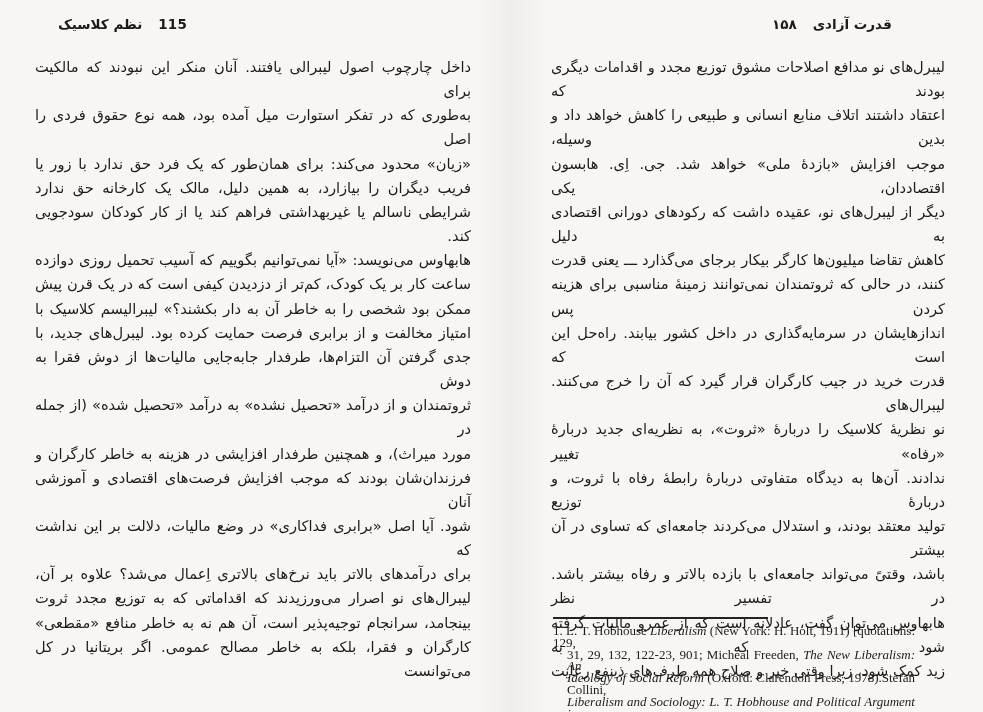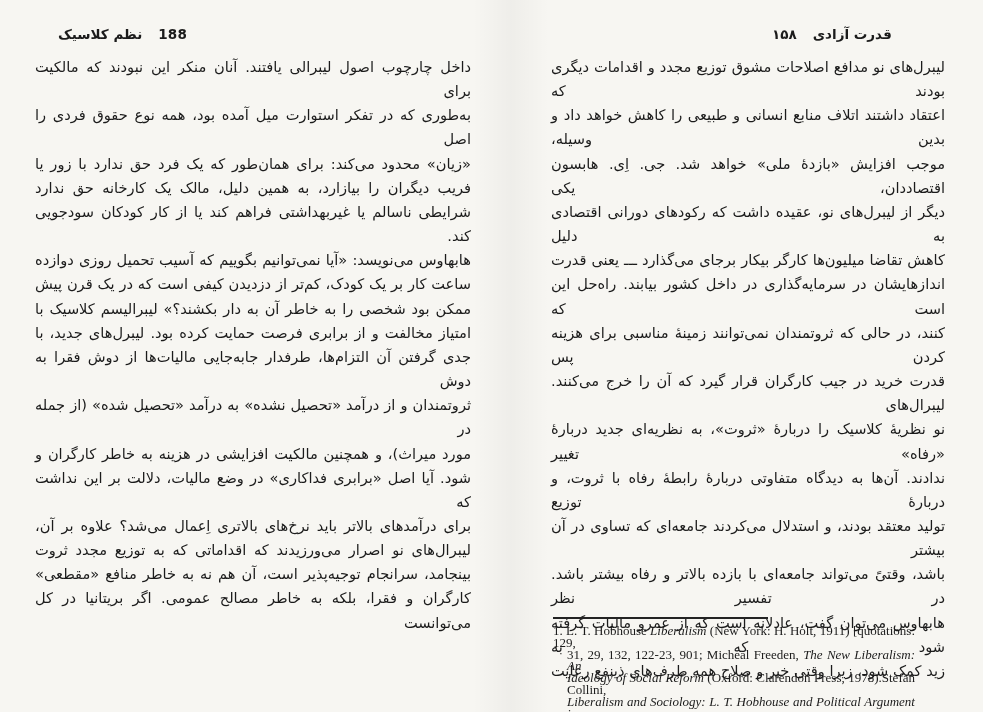--- a/index.html
+++ b/index.html
@@ -12,21 +12,21 @@
     position:relative;width:983px;height:712px;background:var(--paper);
     overflow:hidden;color:var(--ink);
   }
   
   .gutter{
     position:absolute;left:473px;top:0;width:76px;height:712px;
     background:linear-gradient(90deg,rgba(0,0,0,0) 0%,rgba(0,0,0,0.035) 50%,rgba(0,0,0,0) 100%);
     pointer-events:none;
   }
   .running-head{
-    position:absolute;top:26px;display:flex;align-items:baseline;gap:16px;
+    position:absolute;top:16px;display:flex;align-items:baseline;gap:16px;
     font-size:13.5px;font-weight:bold;direction:ltr;letter-spacing:0.2px;
   }
   .rh-left{left:58px;}
   .rh-right{left:772px;justify-content:center;}
   .body-block{
     position:absolute;top:55px;direction:rtl;
     font-size:14.6px;line-height:24.15px;
   }
   .body-left{left:35px;width:436px;}
   .body-right{left:551px;width:394px;}
@@ -50,56 +50,57 @@
   .footnote .line.end{text-align-last:left;}
 </style>
 </head>
 <body>
 
 <div class="spread">
 
   <div>
     <div class="running-head rh-left">
       <span>نظم کلاسیک</span>
-      <span>188</span>
+      <span>115</span>
     </div>
     <div class="body-block body-left">
         <div class="line"><span>داخل چارچوب اصول لیبرالی یافتند. آنان منکر این نبودند که مالکیت برای</span></div>
         <div class="line"><span>به‌طوری که در تفکر استوارت میل آمده بود، همه نوع حقوق فردی را اصل</span></div>
         <div class="line"><span>«زیان» محدود می‌کند: برای همان‌طور که یک فرد حق ندارد با زور یا</span></div>
         <div class="line"><span>فریب دیگران را بیازارد، به همین دلیل، مالک یک کارخانه حق ندارد</span></div>
         <div class="line"><span>شرایطی ناسالم یا غیربهداشتی فراهم کند یا از کار کودکان سودجویی کند.</span></div>
         <div class="line"><span>هابهاوس می‌نویسد: «آیا نمی‌توانیم بگوییم که آسیب تحمیل روزی دوازده</span></div>
         <div class="line"><span>ساعت کار بر یک کودک، کم‌تر از دزدیدن کیفی است که در یک قرن پیش</span></div>
         <div class="line"><span>ممکن بود شخصی را به خاطر آن به دار بکشند؟» لیبرالیسم کلاسیک با</span></div>
         <div class="line"><span>امتیاز مخالفت و از برابری فرصت حمایت کرده بود. لیبرل‌های جدید، با</span></div>
         <div class="line"><span>جدی گرفتن آن التزام‌ها، طرفدار جابه‌جایی مالیات‌ها از دوش فقرا به دوش</span></div>
         <div class="line"><span>ثروتمندان و از درآمد «تحصیل نشده» به درآمد «تحصیل شده» (از جمله در</span></div>
-        <div class="line"><span>مورد میراث)، و همچنین مالکیت افزایشی در هزینه به خاطر کارگران و</span></div>
+        <div class="line"><span>مورد میراث)، و همچنین طرفدار افزایشی در هزینه به خاطر کارگران و</span></div>
+        <div class="line"><span>فرزندان‌شان بودند که موجب افزایش فرصت‌های اقتصادی و آموزشی آنان</span></div>
         <div class="line"><span>شود. آیا اصل «برابری فداکاری» در وضع مالیات، دلالت بر این نداشت که</span></div>
         <div class="line"><span>برای درآمدهای بالاتر باید نرخ‌های بالاتری اِعمال می‌شد؟ علاوه بر آن،</span></div>
         <div class="line"><span>لیبرال‌های نو اصرار می‌ورزیدند که اقداماتی که به توزیع مجدد ثروت</span></div>
         <div class="line"><span>بینجامد، سرانجام توجیه‌پذیر است، آن هم نه به خاطر منافع «مقطعی»</span></div>
         <div class="line"><span>کارگران و فقرا، بلکه به خاطر مصالح عمومی. اگر بریتانیا در کل می‌توانست</span></div>
       </div>
   </div>
 
   <div>
     <div class="running-head rh-right">
       <span>۱۵۸</span>
       <span>قدرت آزادی</span>
     </div>
     <div class="body-block body-right">
         <div class="line"><span>لیبرل‌های نو مدافع اصلاحات مشوق توزیع مجدد و اقدامات دیگری بودند که</span></div>
         <div class="line"><span>اعتقاد داشتند اتلاف منابع انسانی و طبیعی را کاهش خواهد داد و بدین وسیله،</span></div>
         <div class="line"><span>موجب افزایش «بازدهٔ ملی» خواهد شد. جی. اِی. هابسون اقتصاددان، یکی</span></div>
         <div class="line"><span>دیگر از لیبرل‌های نو، عقیده داشت که رکودهای دورانی اقتصادی به دلیل</span></div>
         <div class="line"><span>کاهش تقاضا میلیون‌ها کارگر بیکار برجای می‌گذارد ـــ یعنی قدرت</span></div>
+        <div class="line"><span>کنند، در حالی که ثروتمندان نمی‌توانند زمینهٔ مناسبی برای هزینه کردن پس</span></div>
         <div class="line"><span>اندازهایشان در سرمایه‌گذاری در داخل کشور بیابند. راه‌حل این است که</span></div>
-        <div class="line"><span>کنند، در حالی که ثروتمندان نمی‌توانند زمینهٔ مناسبی برای هزینه کردن پس</span></div>
         <div class="line"><span>قدرت خرید در جیب کارگران قرار گیرد که آن را خرج می‌کنند. لیبرال‌های</span></div>
         <div class="line"><span>نو نظریهٔ کلاسیک را دربارهٔ «ثروت»، به نظریه‌ای جدید دربارهٔ «رفاه» تغییر</span></div>
         <div class="line"><span>ندادند. آن‌ها به دیدگاه متفاوتی دربارهٔ رابطهٔ رفاه با ثروت، و دربارهٔ توزیع</span></div>
         <div class="line"><span>تولید معتقد بودند، و استدلال می‌کردند جامعه‌ای که تساوی در آن بیشتر</span></div>
         <div class="line"><span>باشد، وقتیً می‌تواند جامعه‌ای با بازده بالاتر و رفاه بیشتر باشد. در تفسیر نظر</span></div>
         <div class="line"><span>هابهاوس می‌توان گفت، عادلانه است که از عمرو مالیات گرفته شود که به</span></div>
         <div class="line"><span>زید کمک شود، زیرا وقتی خیر و صلاح همه طرف‌های ذینفع رعایت</span></div>
       </div>
     <div class="footnote-rule"></div>
     <div class="footnote">

